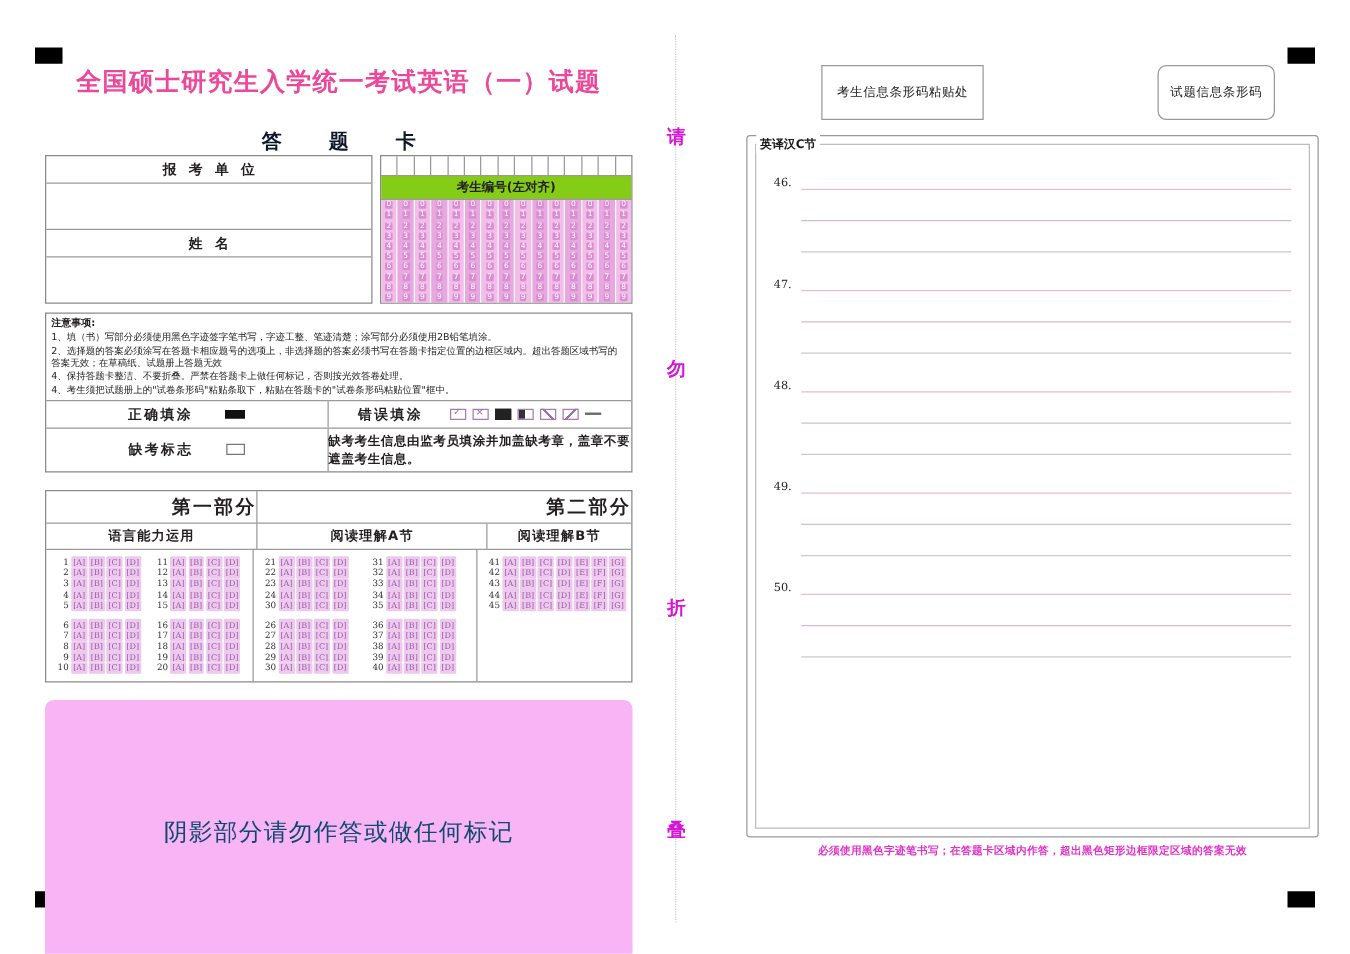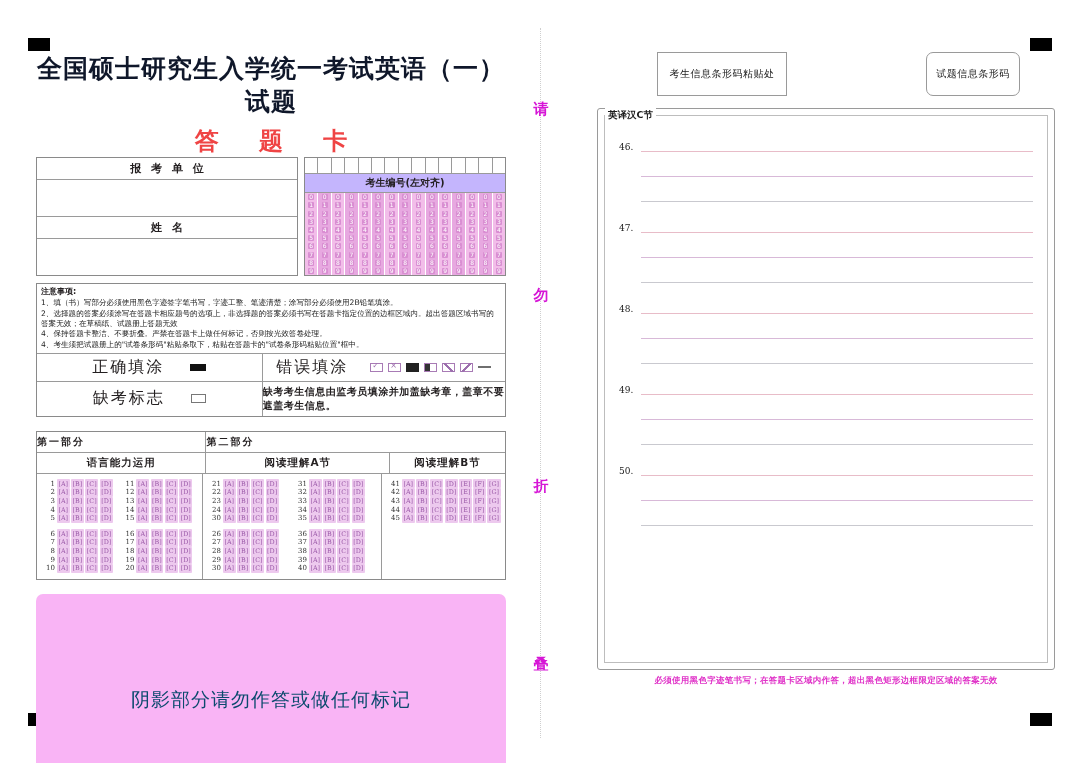--- a/index.html
+++ b/index.html
@@ -18,80 +18,80 @@
   
   .fold{position:absolute;left:540px;top:28px;width:0;height:710px;
         border-left:1px dotted #cfcfcf;}
   .fold-char{position:absolute;left:529px;width:24px;text-align:center;
              font-size:15px;font-weight:bold;color:#d616d6;
              font-family:"DejaVu Sans",sans-serif;}
 
   
   .left-page{position:absolute;left:36px;top:52px;width:470px;height:660px;}
   .title-block{text-align:center;}
-  .title-main{font-size:25px;font-weight:bold;letter-spacing:1px;color:#0f172a;}
-  .title-sub{font-size:24px;font-weight:bold;letter-spacing:16px;margin-top:7px;
-             padding-left:16px;color:#ef4444;}
+  .title-main{font-size:20px;font-weight:bold;letter-spacing:1px;color:#ec4899;}
+  .title-sub{font-size:16px;font-weight:bold;letter-spacing:16px;margin-top:24px;
+             padding-left:16px;color:#0f172a;}
 
   
   .info-row{display:flex;align-items:stretch;}
   .info-box{width:262px;border:1px solid #8a8a8a;box-sizing:border-box;}
   .info-label{text-align:center;font-size:11px;font-weight:bold;letter-spacing:3px;
               padding:3px 0 3px 3px;border-bottom:1px solid #9a9a9a;}
   .info-blank{height:36px;border-bottom:1px solid #9a9a9a;}
   .info-blank.last{border-bottom:none;height:36px;}
 
   .id-box{flex:1;margin-left:6px;border:1px solid #8a8a8a;box-sizing:border-box;
           display:flex;flex-direction:column;}
   .id-writein{display:flex;height:15px;}
   .id-writein .cell{flex:1;border-right:1px solid #9a9a9a;box-sizing:border-box;}
   .id-writein .cell:last-child{border-right:none;}
   .id-title{text-align:center;font-size:10px;font-weight:bold;
             border-top:1px solid #9a9a9a;border-bottom:1px solid #9a9a9a;
-            padding:2px 0;background:#c4b5fd;}
+            padding:2px 0;background:#84cc16;}
   .id-grid{display:flex;flex:1;}
   .id-col{flex:1;display:flex;flex-direction:column;background:#f2bde9;
           border-right:1px solid #ffffff;}
   .id-col:nth-child(even){background:#e7a8e0;}
   .id-col:last-child{border-right:none;}
   .digit{flex:1;display:flex;align-items:center;justify-content:center;
          font-size:6px;line-height:1;color:#8d3f8d;}
   .digit i{font-style:normal;display:inline-block;
            padding:0 1px;background:#d98ed2;color:#fff;border-radius:1px;}
 
   
   .notes{margin-top:7px;border:1px solid #8a8a8a;box-sizing:border-box;}
   .notes-title{font-size:8px;font-weight:bold;padding:2px 4px 0 4px;}
   .notes ol{margin:1px 0 3px 0;padding:0 4px 0 4px;list-style:none;}
   .notes li{font-size:7.6px;line-height:1.32;color:#222;margin-bottom:0.5px;}
   .mark-row{display:flex;border-top:1px solid #9a9a9a;}
   .mark-cellL{width:48%;display:flex;align-items:center;justify-content:center;
               gap:26px;padding:3px 0;border-right:1px solid #9a9a9a;}
   .mark-cellR{flex:1;display:flex;align-items:center;justify-content:center;
               gap:22px;padding:3px 0;}
-  .mark-label{font-size:16px;font-weight:normal;letter-spacing:2px;text-align:right;}
+  .mark-label{font-size:11px;font-weight:bold;letter-spacing:2px;text-align:right;}
   .mark-note{font-size:10px;font-weight:bold;letter-spacing:0.5px;}
   .blk{display:inline-block;width:16px;height:7px;background:#111;}
   .emptybox{display:inline-block;width:13px;height:7px;border:1px solid #777;}
   .wrongmarks{display:flex;gap:5px;align-items:center;}
   .wm{width:11px;height:7px;border:1px solid #a87bb5;position:relative;display:inline-block;}
   .wm.fill{background:#222;border-color:#222;}
   .wm.halfL{background:linear-gradient(90deg,#333 45%,#fff 45%);}
   .wm.slash::after{content:"";position:absolute;left:-1px;top:-1px;right:-1px;bottom:-1px;
      background:linear-gradient(45deg,transparent 45%,#9d6fae 45%,#9d6fae 55%,transparent 55%);}
   .wm.bslash::after{content:"";position:absolute;left:-1px;top:-1px;right:-1px;bottom:-1px;
      background:linear-gradient(135deg,transparent 45%,#9d6fae 45%,#9d6fae 55%,transparent 55%);}
   .wm.check::after{content:"\2713";position:absolute;left:1px;top:-3px;font-size:8px;color:#9d6fae;}
   .wm.cross::after{content:"\00d7";position:absolute;left:1px;top:-3px;font-size:8px;color:#9d6fae;}
   .wm.dash{border:none;border-top:2px solid #6f6f6f;height:0;width:13px;}
 
   
   .ans-wrap{margin-top:14px;border:1px solid #8a8a8a;box-sizing:border-box;}
   .ans-head1{display:flex;}
-  .ans-head1 .h{font-size:10px;font-weight:bold;text-align:left;padding:3px 0;
+  .ans-head1 .h{font-size:15px;font-weight:bold;text-align:right;padding:3px 0;
                 letter-spacing:2px;border-bottom:1px solid #9a9a9a;}
   .ans-head1 .h.p1{width:36%;border-right:1px solid #9a9a9a;}
   .ans-head1 .h.p2{flex:1;}
   .ans-head2{display:flex;}
   .ans-head2 .h{font-size:10.5px;font-weight:bold;text-align:center;padding:3px 0;
                 letter-spacing:1px;border-bottom:1px solid #9a9a9a;}
   .ans-head2 .hA{width:36%;border-right:1px solid #9a9a9a;}
   .ans-head2 .hB{width:39%;border-right:1px solid #9a9a9a;}
   .ans-head2 .hC{flex:1;}
   .ans-body{display:flex;min-height:92px;}

